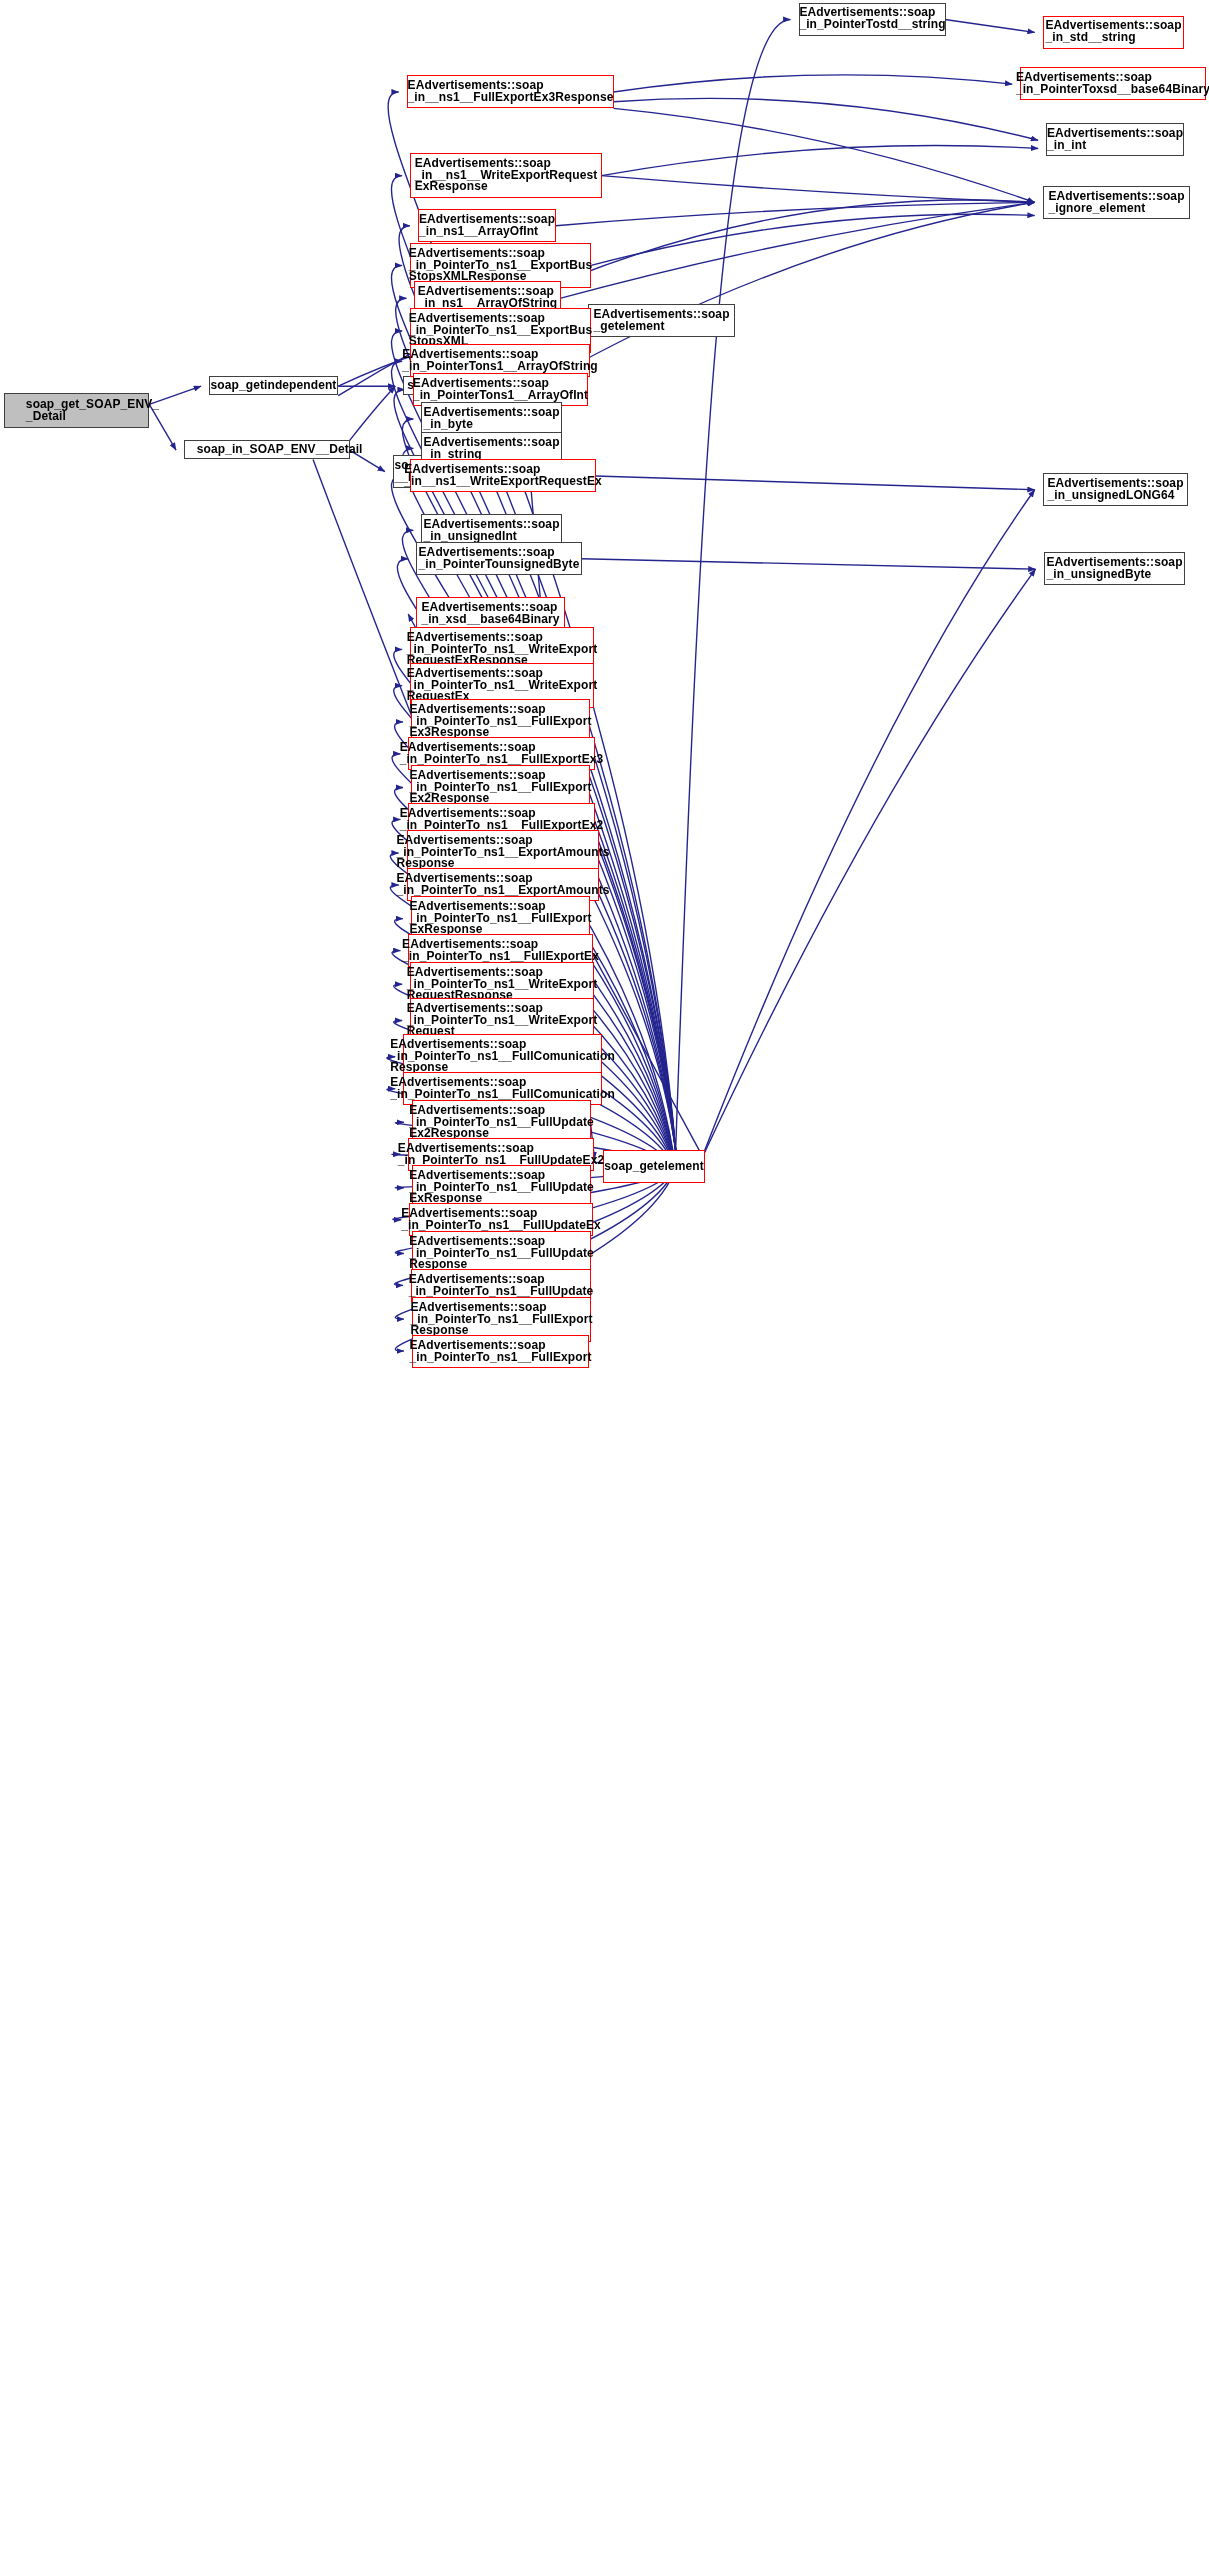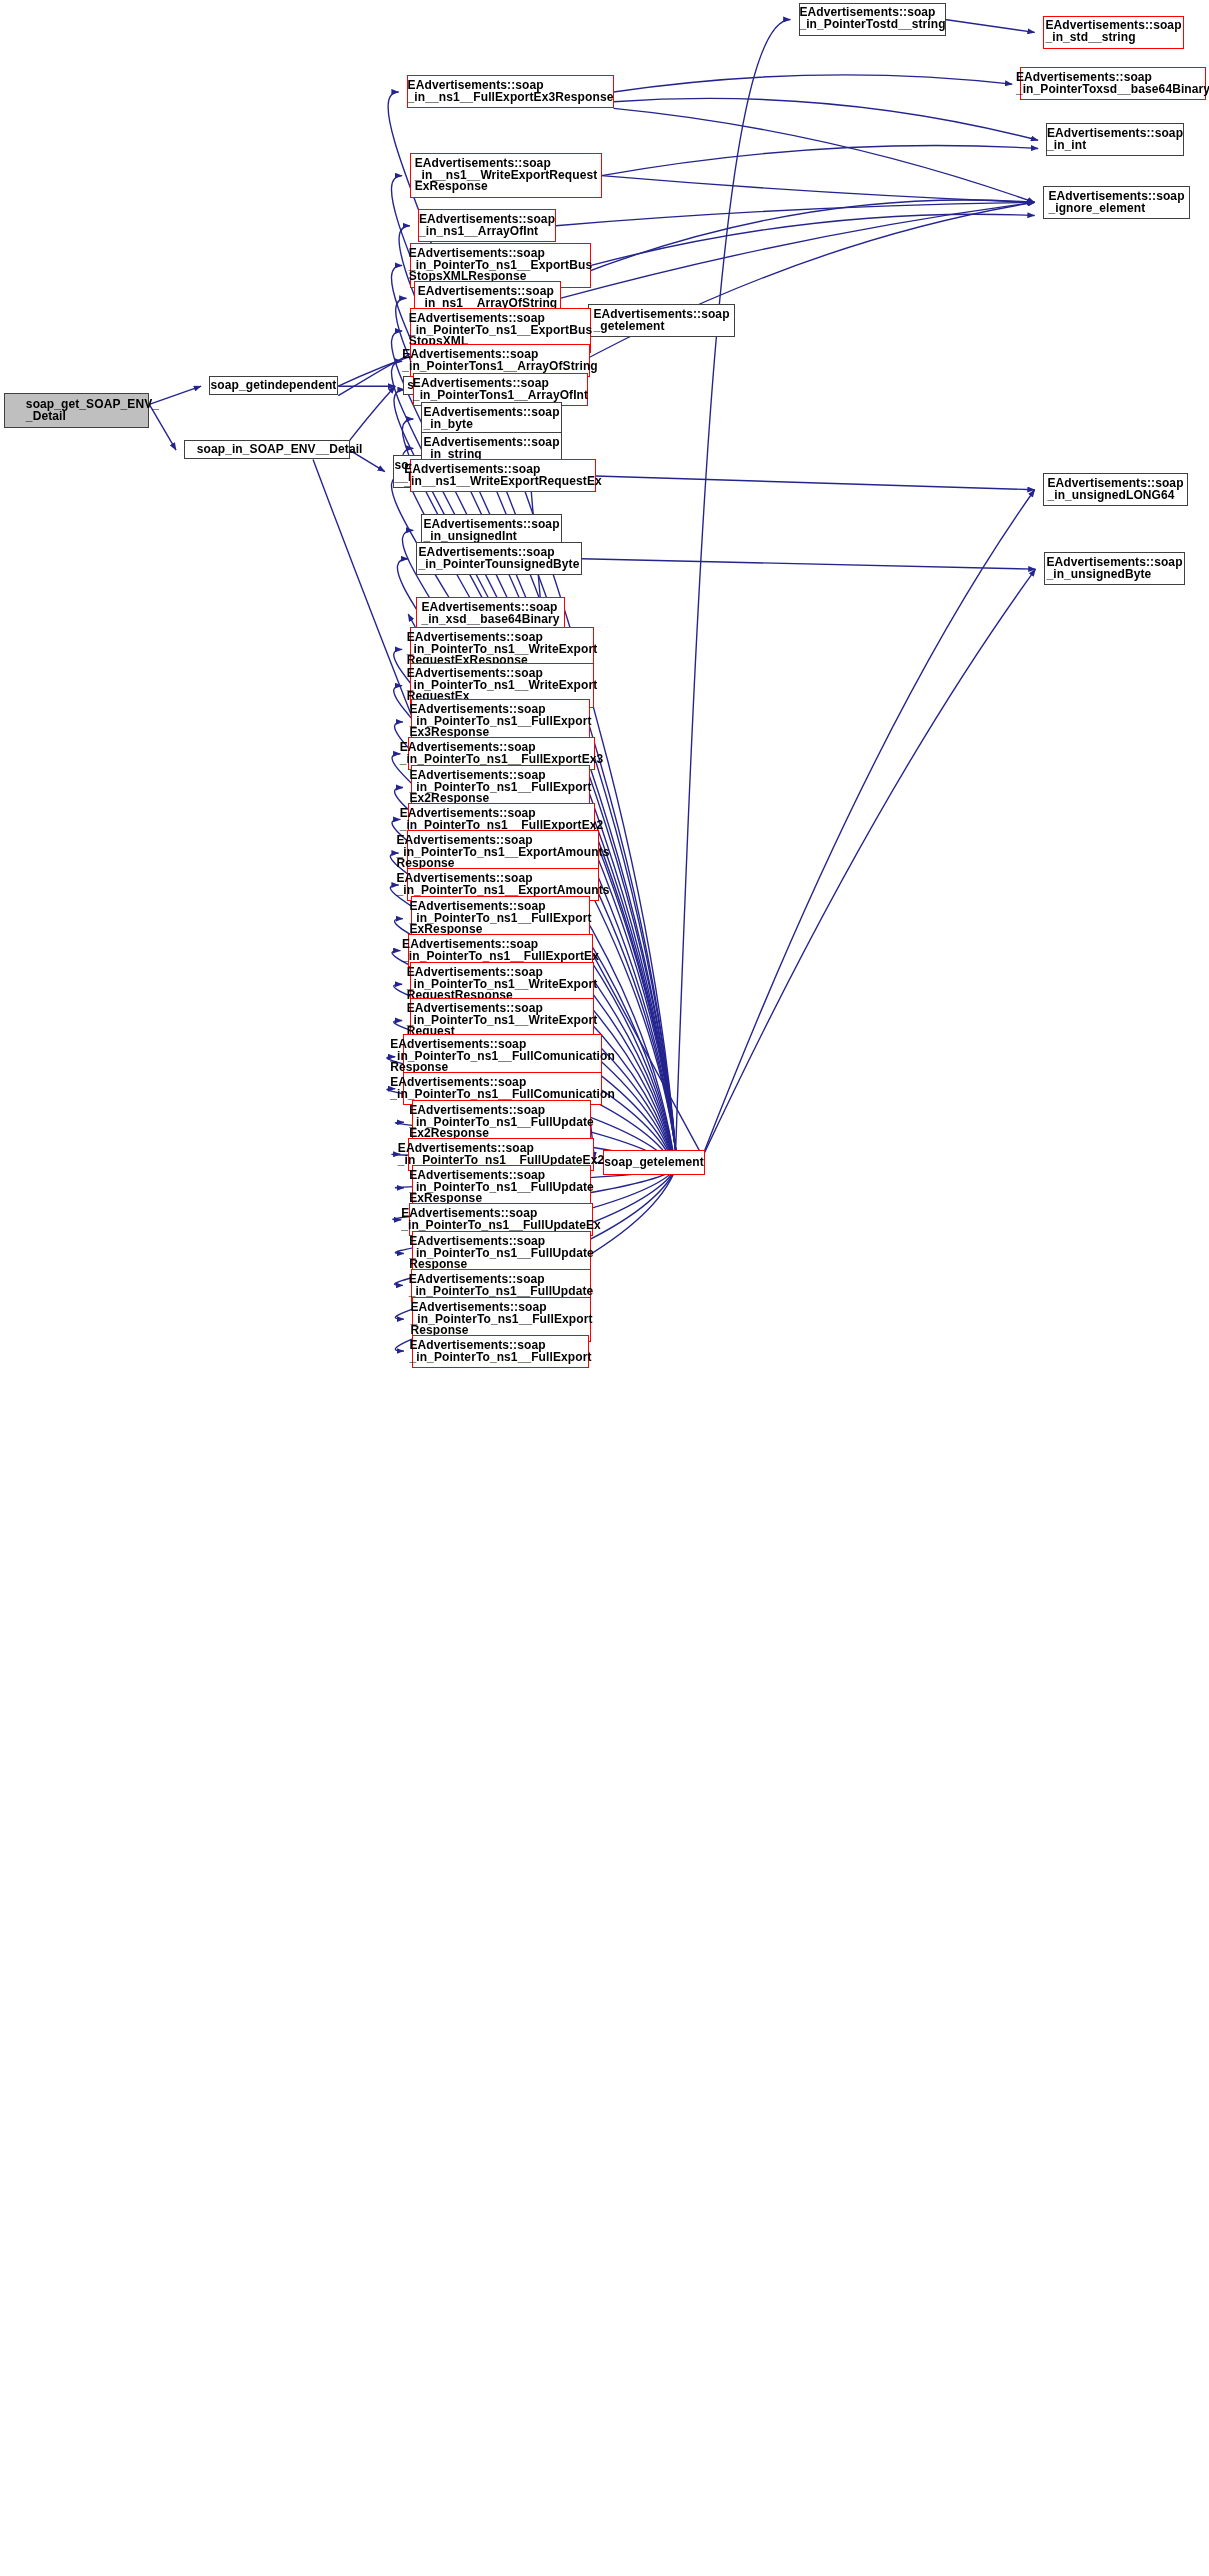--- a/index.html
+++ b/index.html
@@ -124,21 +124,21 @@
 
 <div class="node current" style="left: 4.3px; top: 393px; width: 145px; height: 35px; padding-left: 33px;">soap_get_SOAP_ENV_
 _Detail</div>
     <div class="node plain" style="left: 209px; top: 376px; width: 129px; height: 19px;">soap_getindependent</div>
     <div class="node plain" style="left: 184px; top: 440px; width: 166px; height: 19px; padding-left: 27px;">soap_in_SOAP_ENV__Detail</div>
     <div class="node plain" style="left: 403px; top: 376px; width: 134px; height: 19px;">soap_ignore_element</div>
     <div class="node plain" style="left: 393px; top: 455px; width: 151px; height: 33px;">soap_default_SOAP_ENV
 __Detail</div>
     <div class="node plain" style="left: 588px; top: 304px; width: 147px; height: 33px;">EAdvertisements::soap
 _getelement</div>
-    <div class="node red" style="left: 603px; top: 1150px; width: 102px; height: 25px;">soap_getelement</div>
+    <div class="node red" style="left: 603px; top: 1150px; width: 102px; height: 33px;">soap_getelement</div>
     <div class="node plain" style="left: 799px; top: 2.6px; width: 147px; height: 33px;">EAdvertisements::soap
 _in_PointerTostd__string</div>
     <div class="node red" style="left: 1043px; top: 15.5px; width: 141px; height: 33px;">EAdvertisements::soap
 _in_std__string</div>
     <div class="node red" style="left: 1020px; top: 67px; width: 186px; height: 33px;">EAdvertisements::soap
 _in_PointerToxsd__base64Binary</div>
     <div class="node red" style="left: 407px; top: 75px; width: 207px; height: 33px;">EAdvertisements::soap
 _in__ns1__FullExportEx3Response</div>
     <div class="node plain" style="left: 1046px; top: 123px; width: 138px; height: 33px;">EAdvertisements::soap
 _in_int</div>

